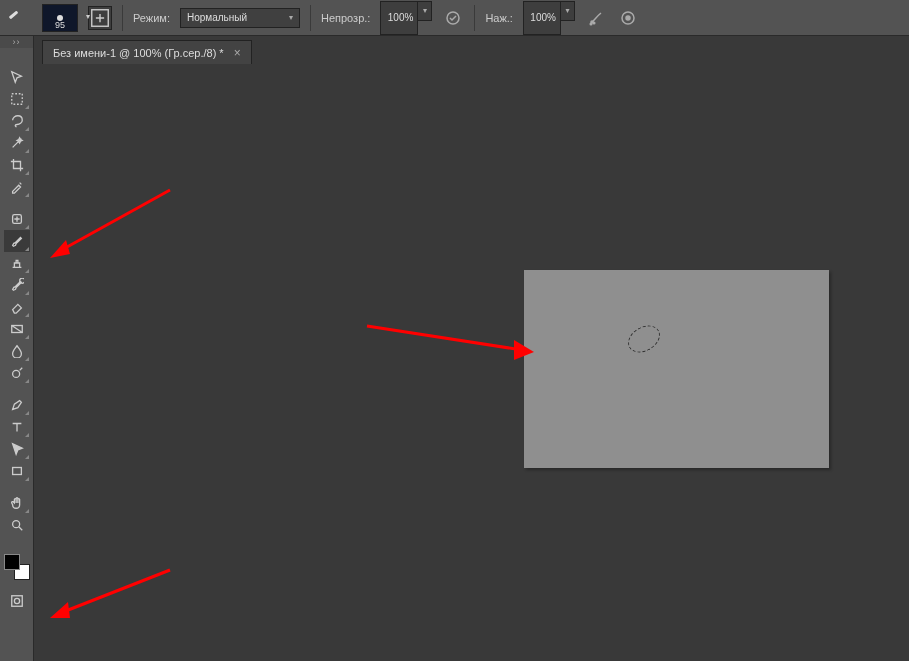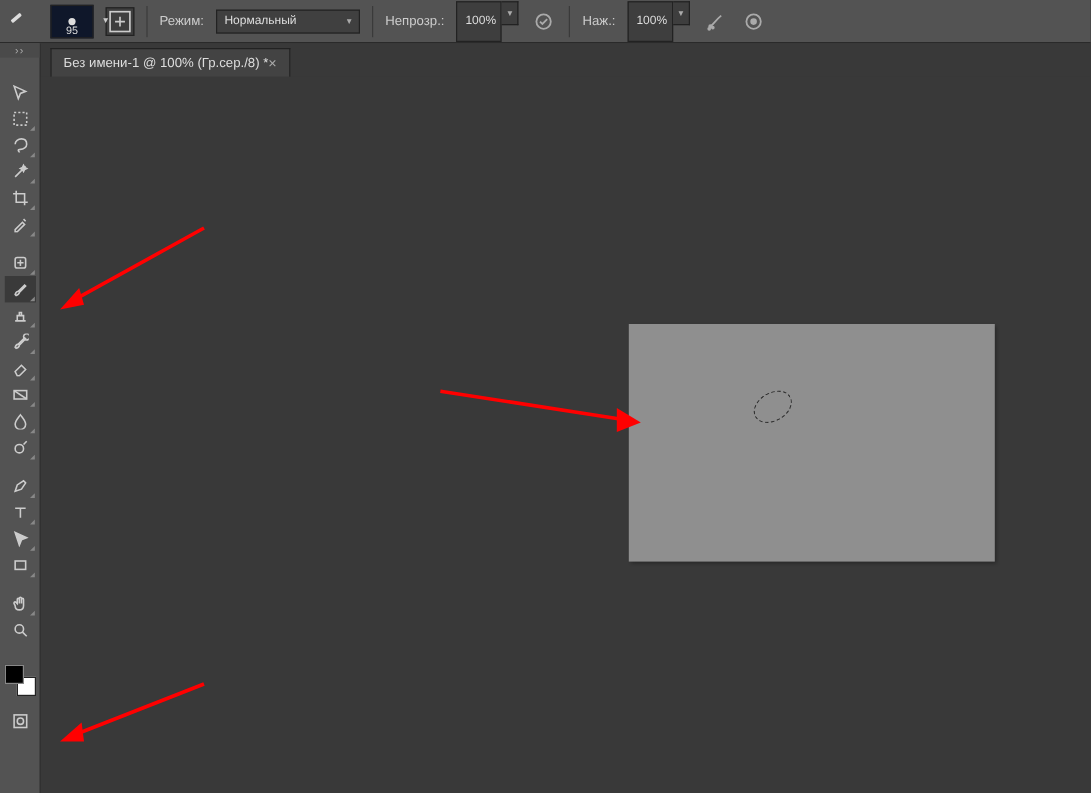--- a/index.html
+++ b/index.html
@@ -58,21 +58,21 @@
   .pct-chev{width:14px;height:20px;background:#3e3e3e;border:1px solid #222;border-left:none;display:flex;align-items:center;justify-content:center;font-size:8px;color:#aaa;}
   .opt-ico{
     width:22px;height:22px;display:flex;align-items:center;justify-content:center;color:#aaa;
   }
   
   .tab-bar{
     position:absolute;left:42px;top:38px;height:26px;display:flex;align-items:flex-end;
   }
   .doc-tab{
     height:24px;background:#434343;border:1px solid #222;border-bottom:none;
-    padding:0 10px;display:flex;align-items:center;gap:0;color:#ddd;font-size:11px;
+    padding:0 10px;display:flex;align-items:center;gap:10px;color:#ddd;font-size:11px;
   }
   .tab-close{color:#aaa;font-size:12px;}
   
   .left-col{
     position:absolute;left:0;top:36px;bottom:0;width:34px;
     background:#535353;border-right:1px solid #2a2a2a;
     display:flex;flex-direction:column;align-items:center;
   }
   .collapse-handle{
     height:12px;width:100%;display:flex;align-items:center;justify-content:center;

